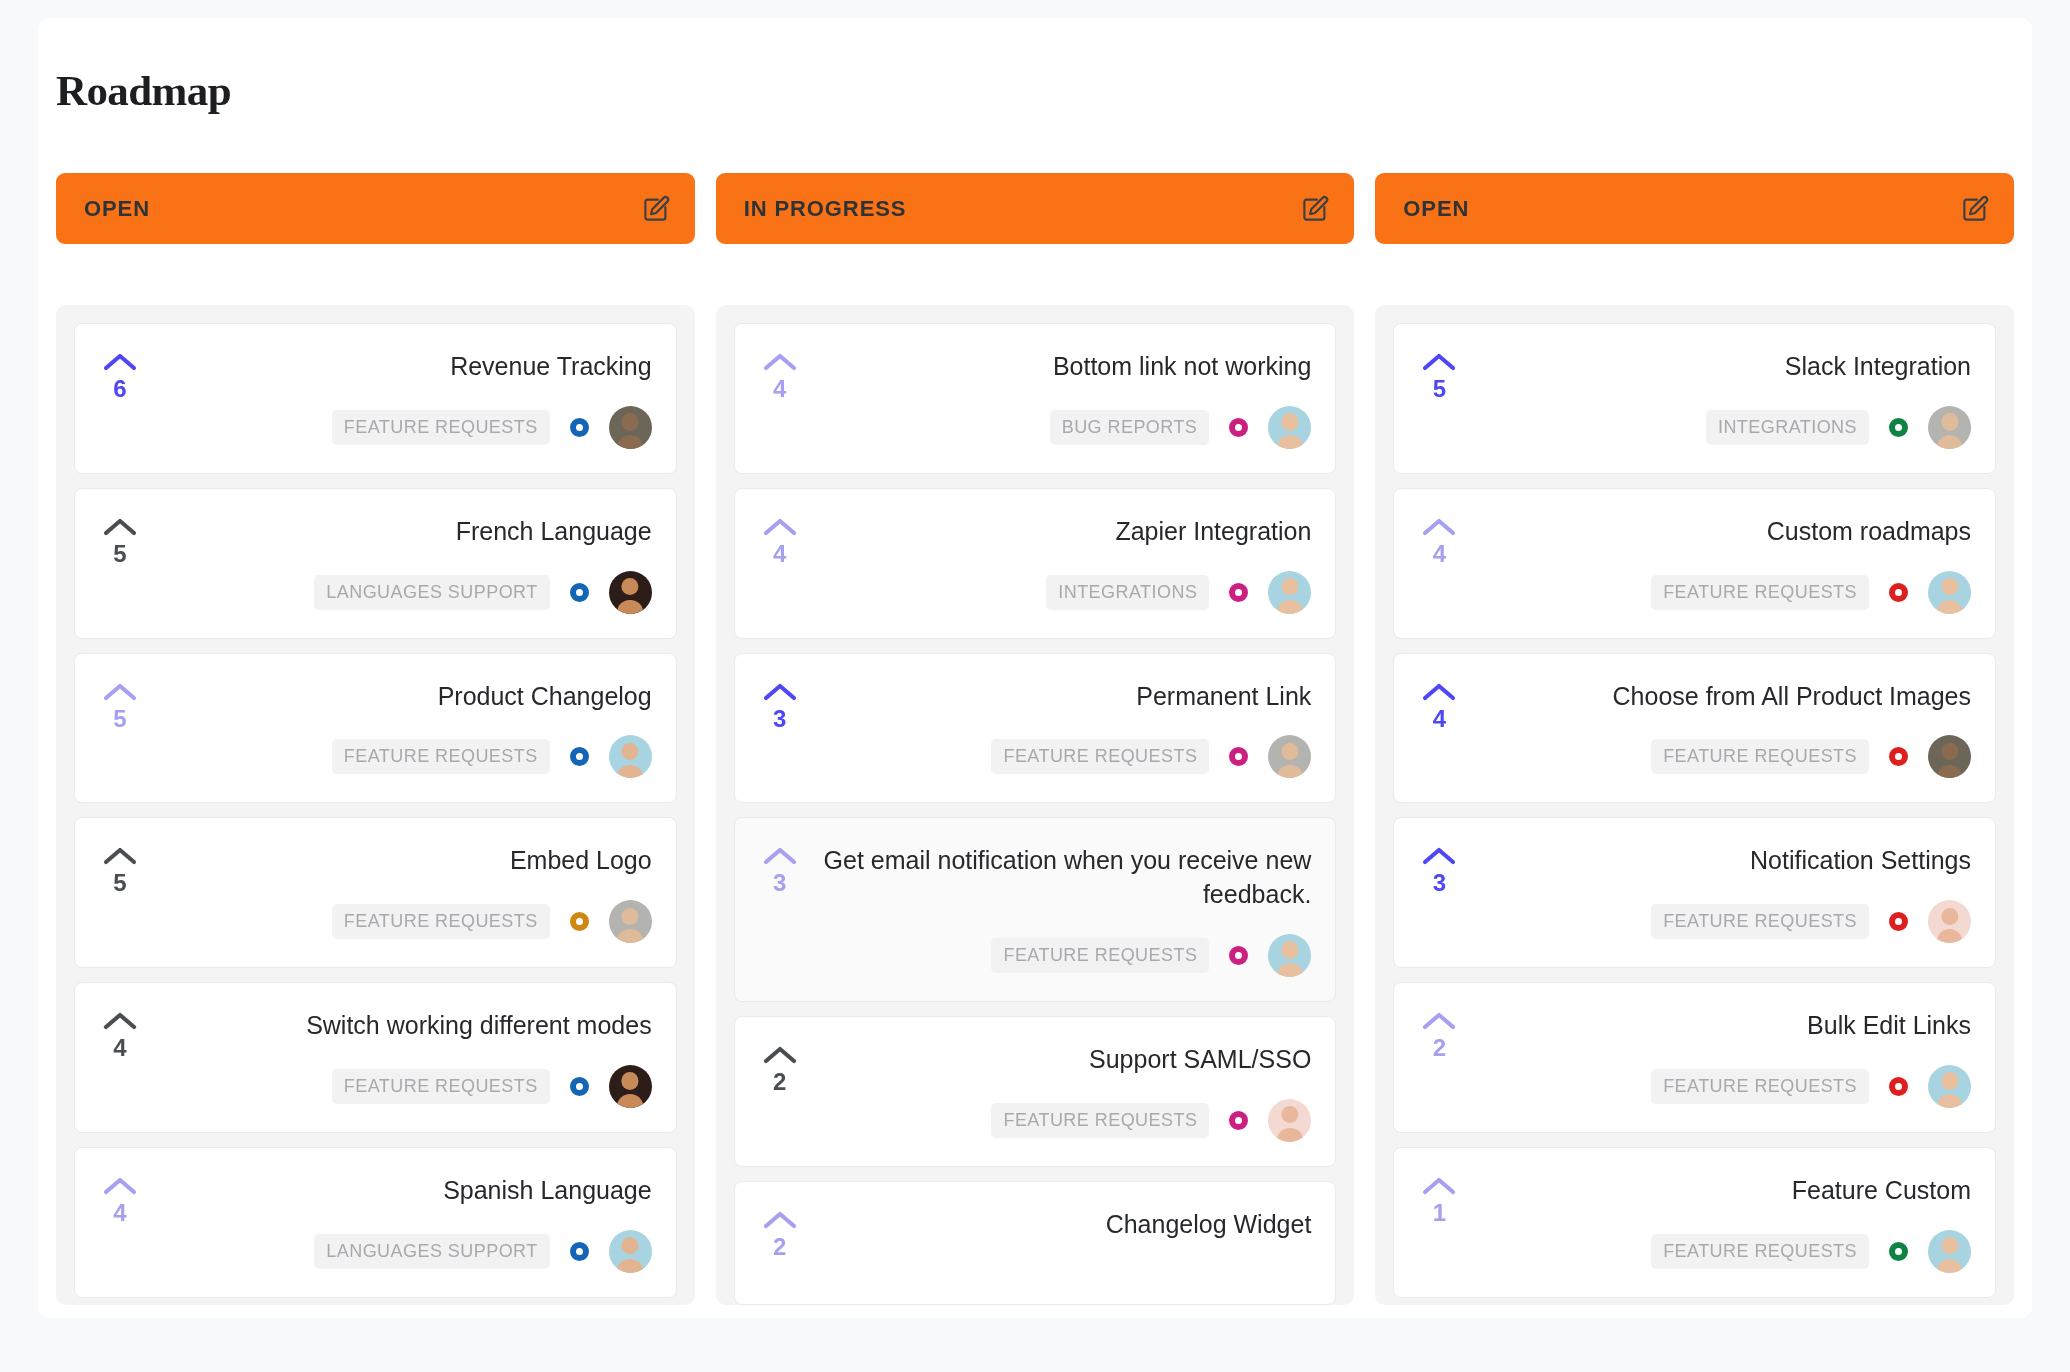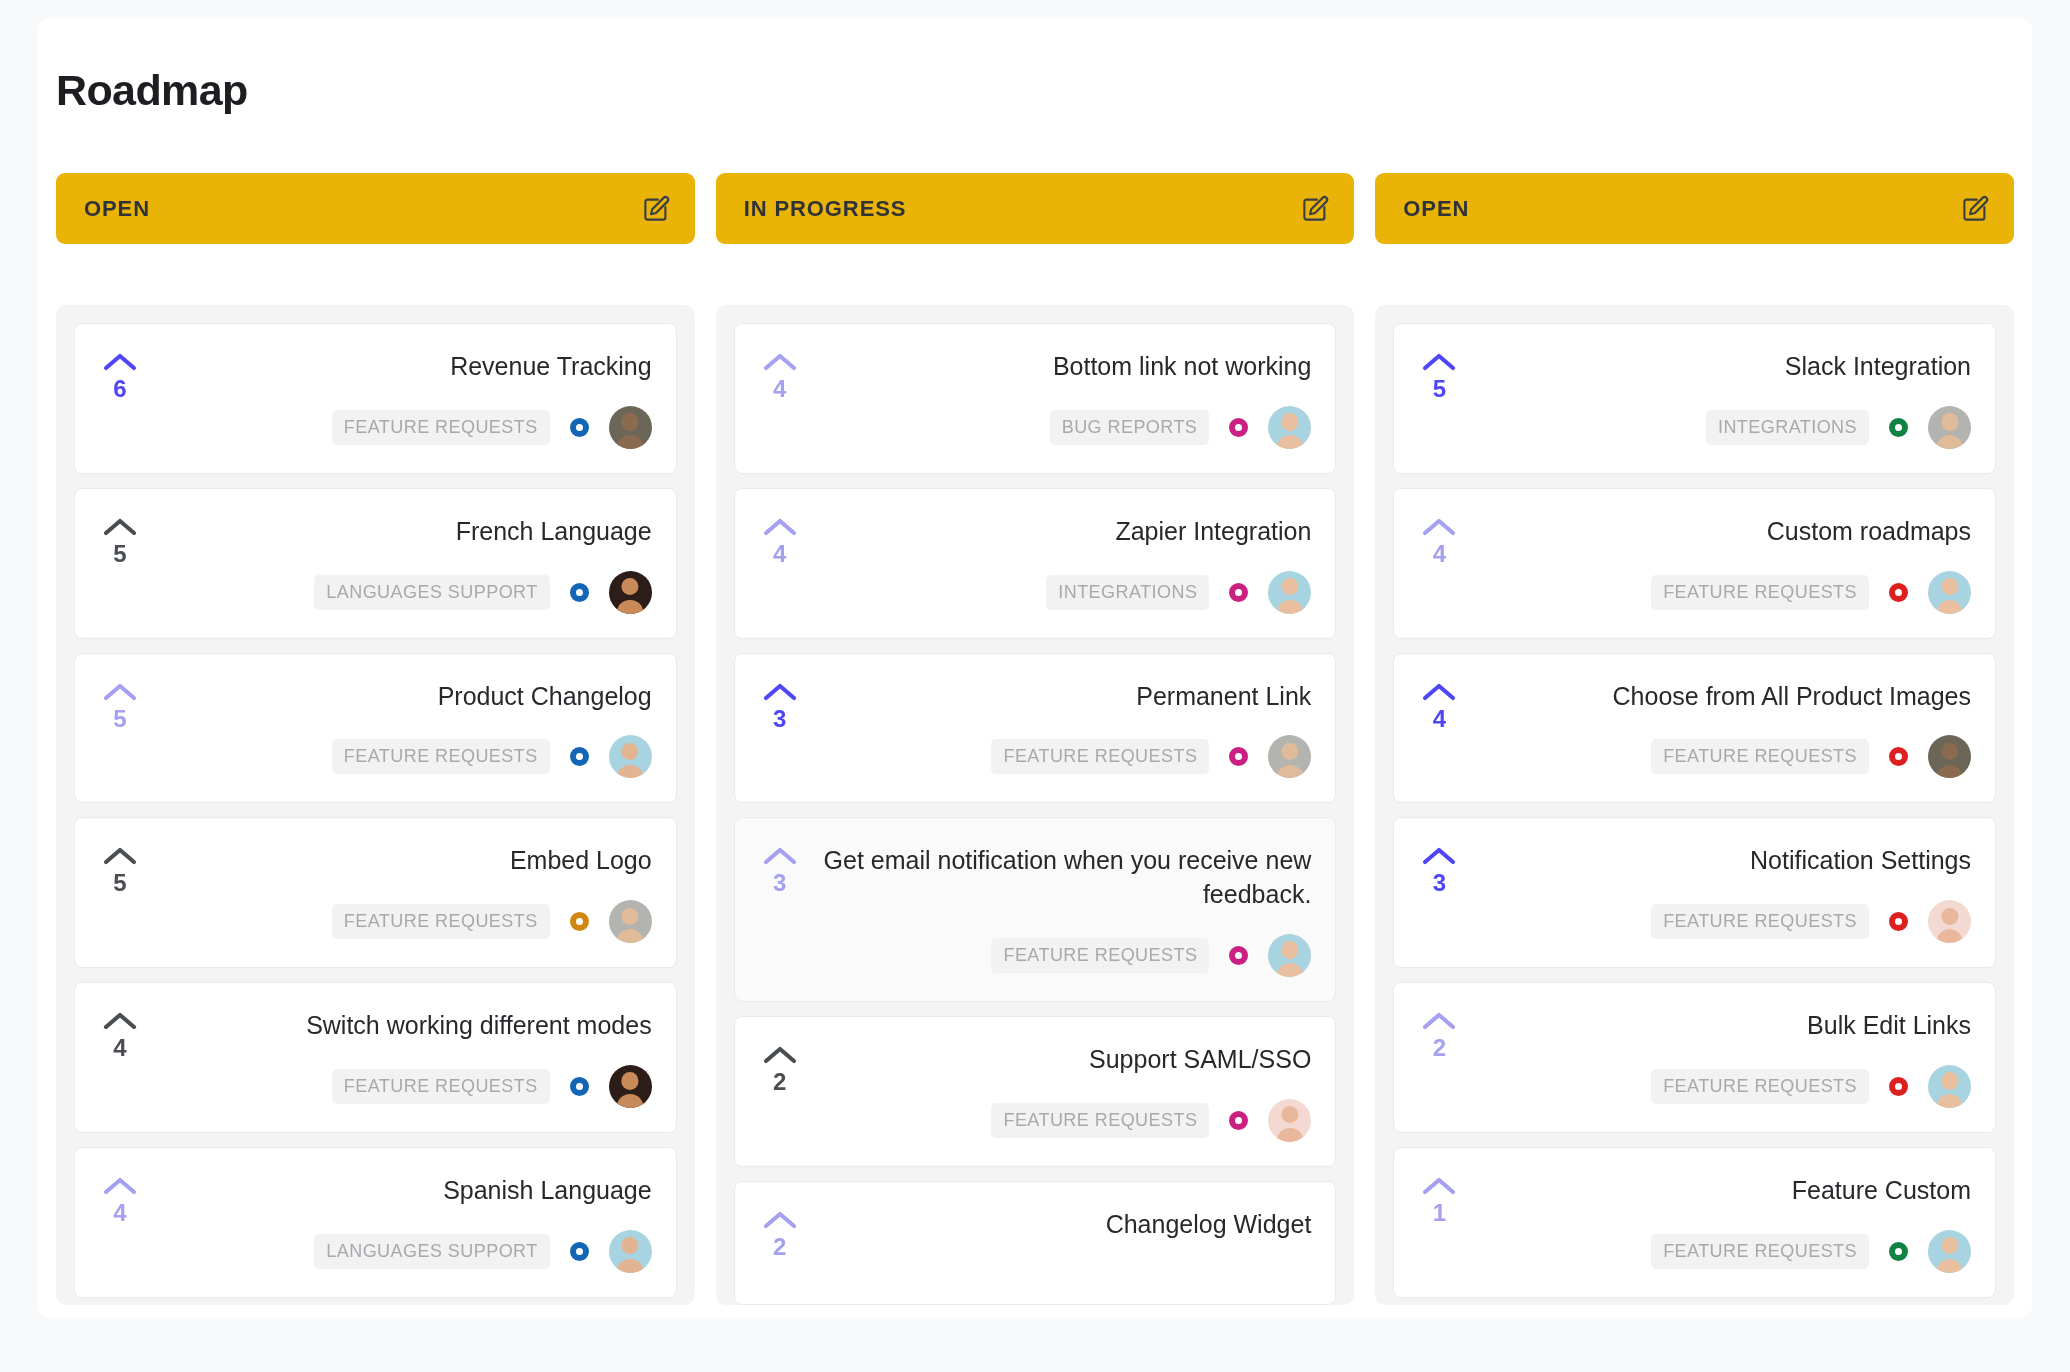--- a/index.html
+++ b/index.html
@@ -29,39 +29,40 @@
     overflow: hidden;
   }
   .page-title {
     margin: 0;
     padding: 50px 0 0 18px;
     font-size: 43px;
     line-height: 1.05;
     font-weight: 700;
     letter-spacing: -0.6px;
     color: #1c1e21;
+    font-family: Liberation Serif, serif;
   }
   .board {
     position: absolute;
     left: 18px;
     top: 155px;
     right: 18px;
     bottom: 0;
     display: flex;
     gap: 21px;
     align-items: flex-start;
   }
   .column {
     flex: 1 1 0;
     min-width: 0;
     display: flex;
     flex-direction: column;
   }
   .col-header {
-    background: #eab308;
+    background: #f97316;
     border-radius: 9px;
     height: 71px;
     display: flex;
     align-items: center;
     justify-content: space-between;
     padding: 0 24px 0 28px;
     box-sizing: border-box;
     margin-bottom: 61px;
   }
   .col-header-title {

